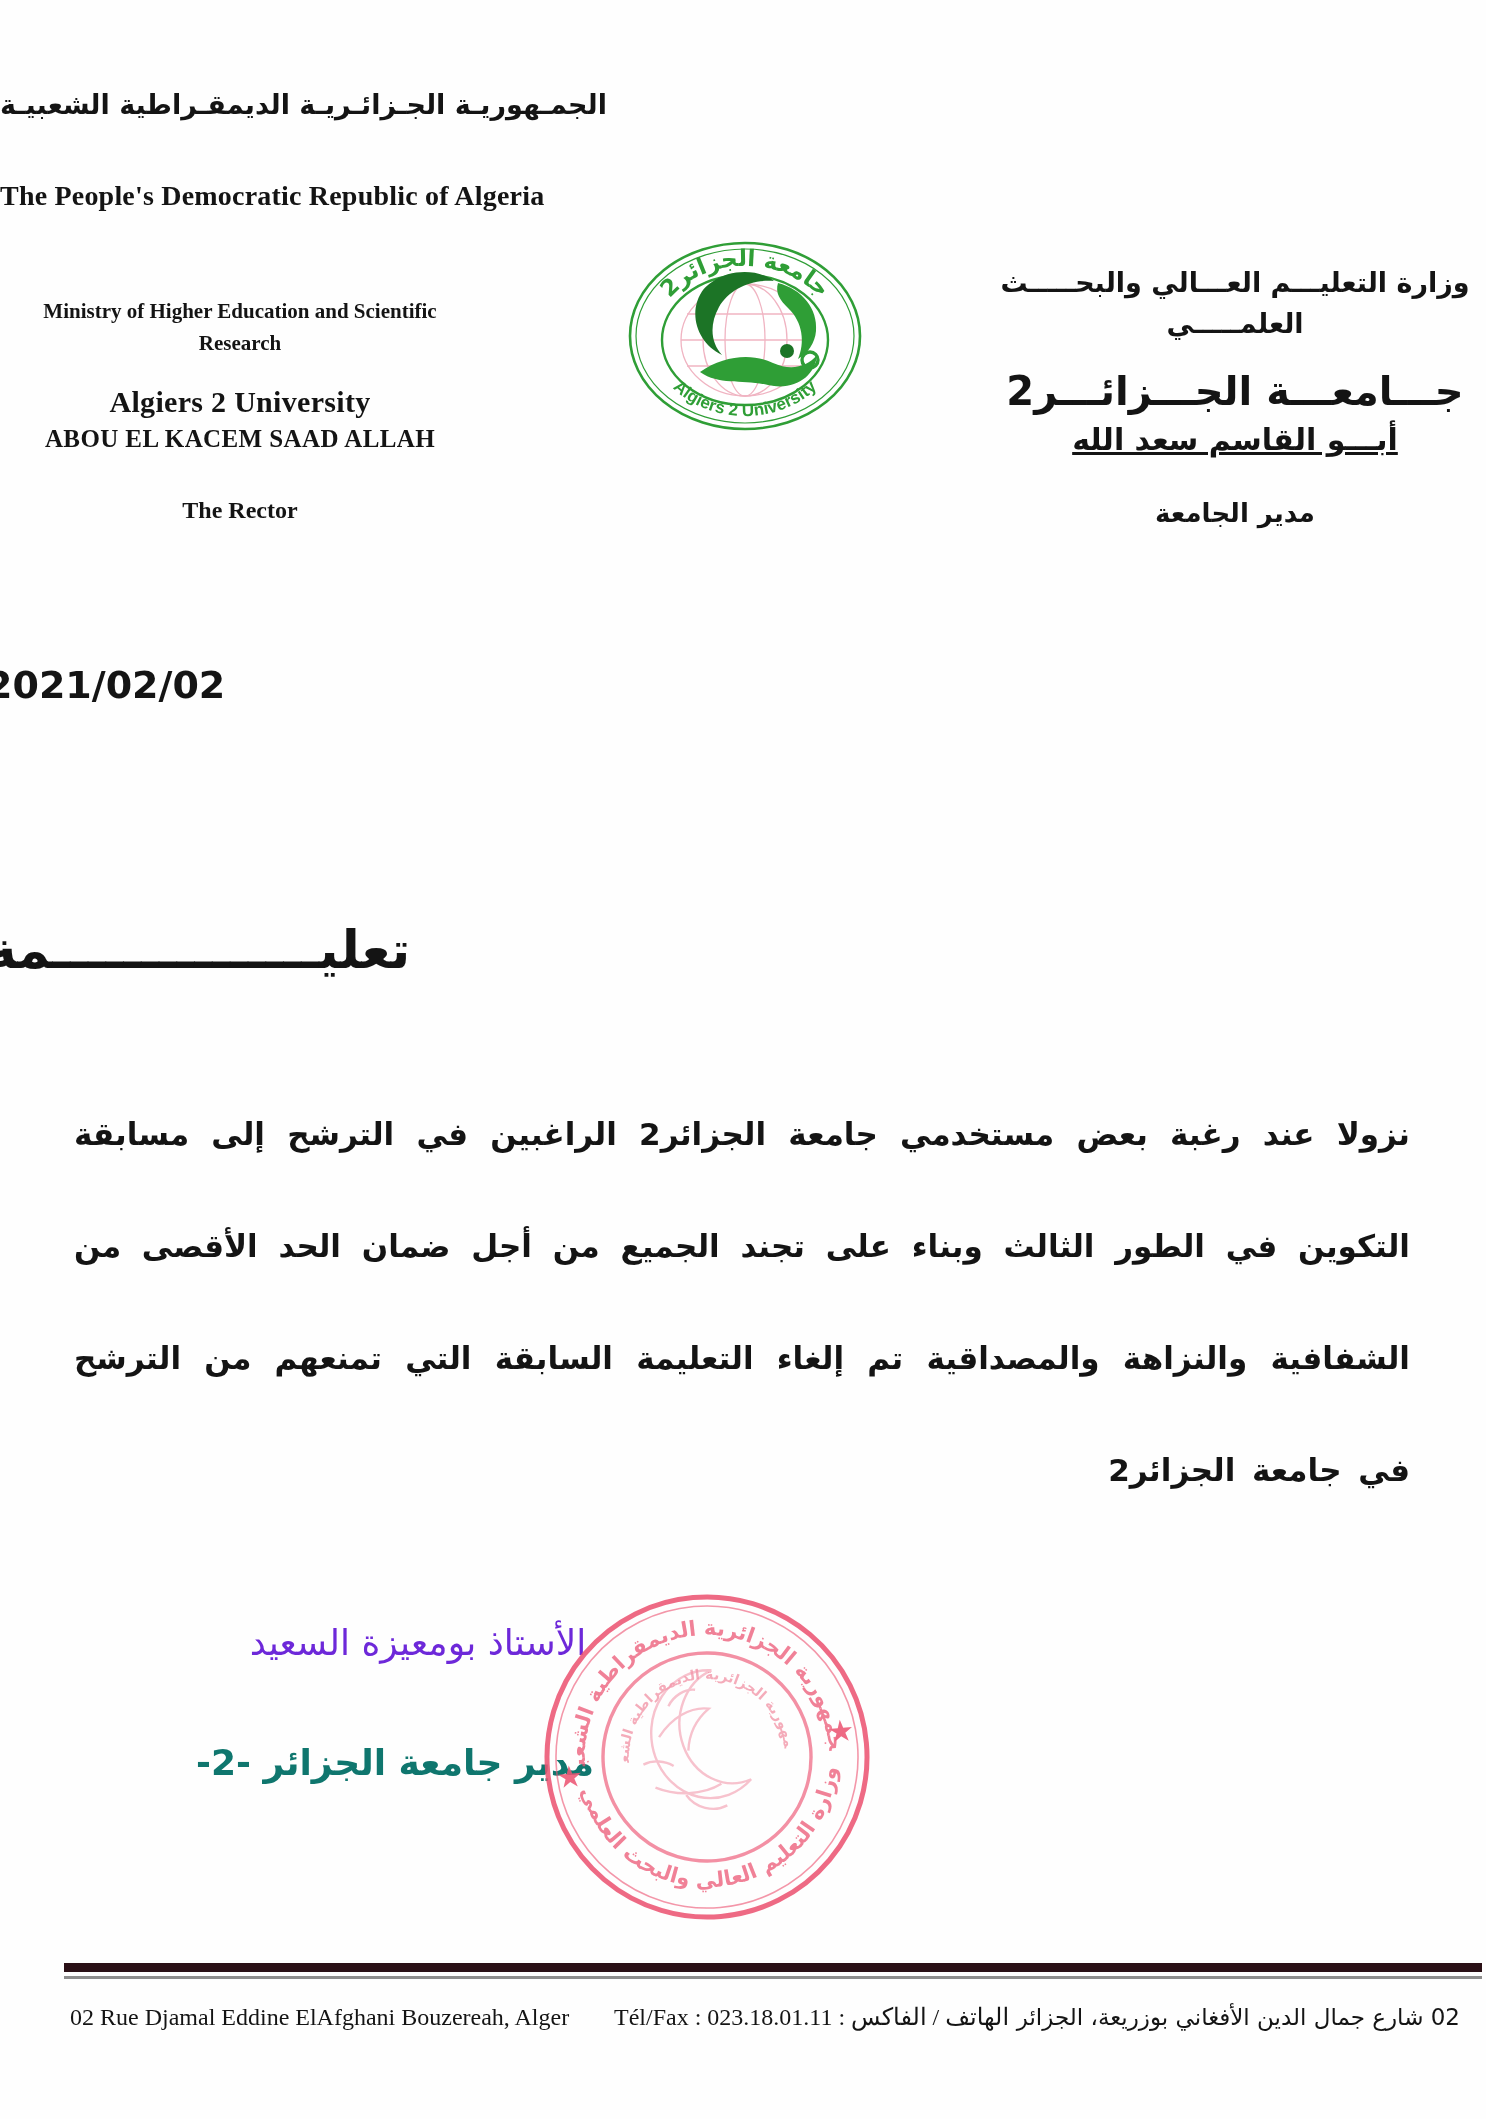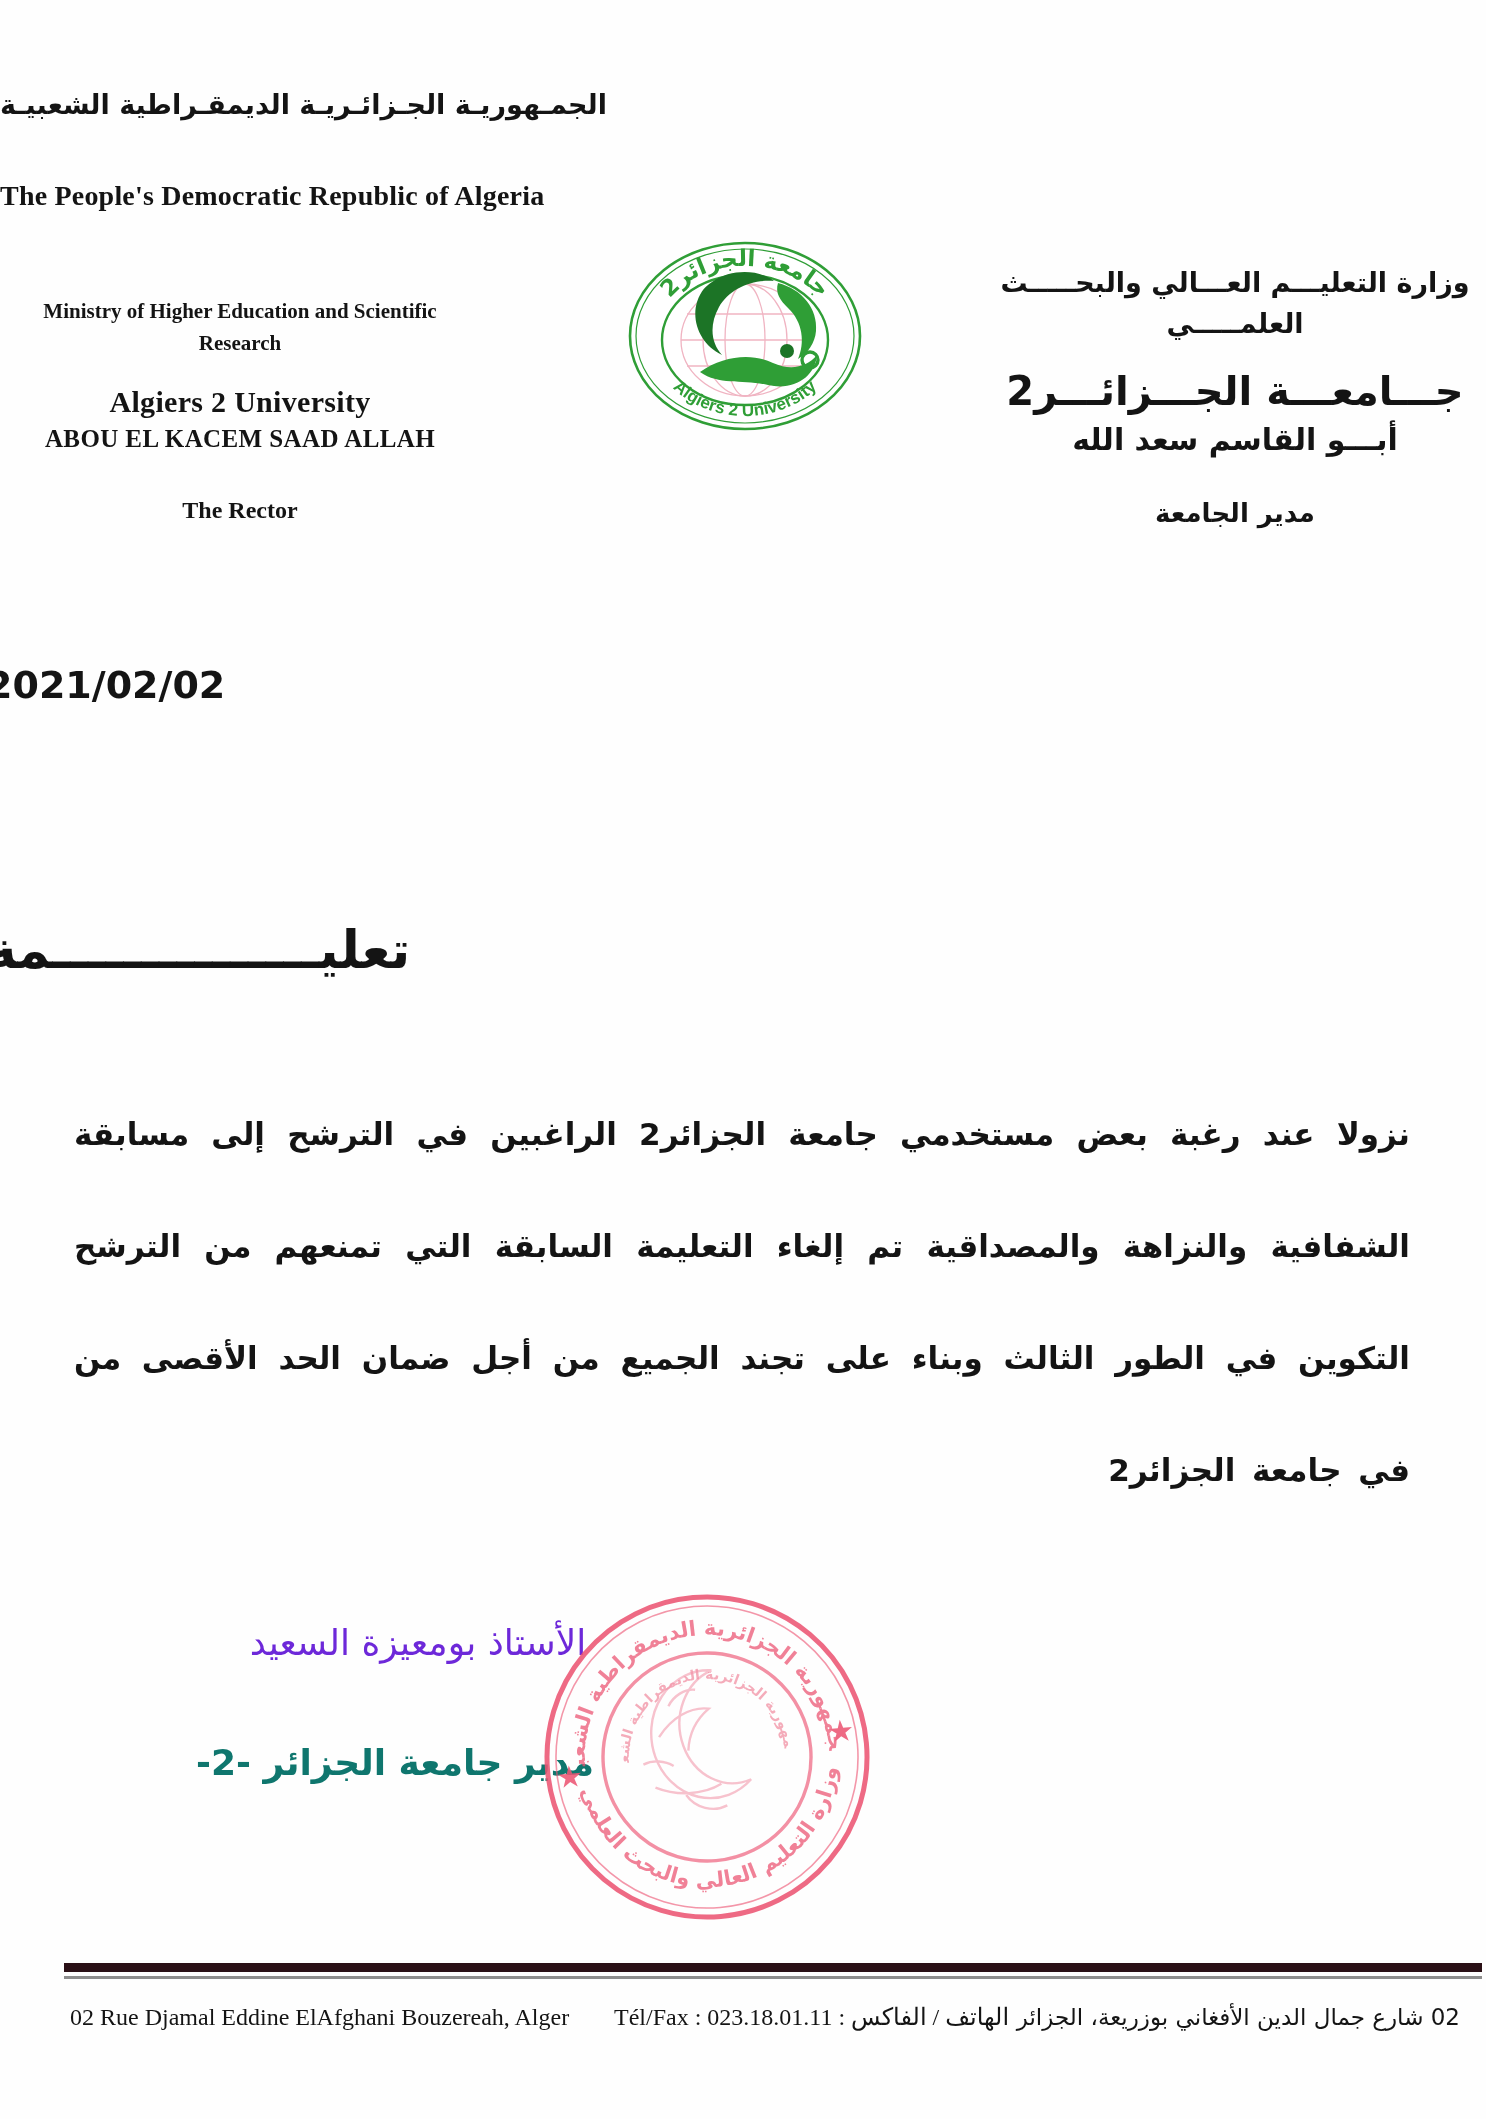--- a/index.html
+++ b/index.html
@@ -26,21 +26,21 @@
   .hl-univ{font-size:30px;margin-top:26px;letter-spacing:.3px;}
   .hl-name{font-size:25px;margin-top:6px;letter-spacing:.4px;}
   .hl-rector{font-size:24px;margin-top:44px;}
 
   .logo-wrap{left:624px;top:238px;width:242px;height:196px;}
 
   .header-right{right:16px;top:262px;width:470px;text-align:center;font-weight:700;}
   .hr-min1{font-size:27px;line-height:42px;}
   .hr-min2{font-size:27px;line-height:40px;}
   .hr-univ{font-size:40px;margin-top:22px;line-height:50px;}
-  .hr-name{font-size:30px;margin-top:2px;line-height:44px;}
+  .hr-name{font-size:30px;margin-top:2px;line-height:44px;text-decoration:underline;}
   .hr-rector{font-size:26px;margin-top:36px;}
 
   
   .date-line{top:652px;left:0;width:100%;font-family:"DejaVu Sans",sans-serif;
              font-weight:700;font-size:38px;line-height:66px;transform:translateX(-14px);}
   .doc-title{top:898px;left:0;width:100%;font-weight:700;font-size:52px;line-height:104px;
              transform:translateX(-14px);}
 
   
   .body-block{left:74px;top:1078px;width:1336px;}
@@ -132,22 +132,22 @@
     <div class="hr-name">أبـــو القاسم سعد الله</div>
     <div class="hr-rector">مدير الجامعة</div>
   </div>
 
   <div class="abs date-line center">2021/02/02</div>
 
   <div class="abs doc-title ar center">تعليـــــــــــــــمة</div>
 
   <div class="abs body-block">
     <div class="body-line">نزولا عند رغبة بعض مستخدمي جامعة الجزائر2 الراغبين في الترشح إلى مسابقة</div>
+    <div class="body-line">التكوين في الطور الثالث وبناء على تجند الجميع من أجل ضمان الحد الأقصى من</div>
     <div class="body-line">الشفافية والنزاهة والمصداقية تم إلغاء التعليمة السابقة التي تمنعهم من الترشح</div>
-    <div class="body-line">التكوين في الطور الثالث وبناء على تجند الجميع من أجل ضمان الحد الأقصى من</div>
     <div class="body-line last">في جامعة الجزائر2</div>
   </div>
 
   <div class="abs sig-name ar">الأستاذ  بومعيزة السعيد</div>
   <div class="abs sig-title ar">مدير جامعة الجزائر  -2-</div>
 
   <div class="abs stamp-wrap">
     <svg width="348" height="348" viewBox="0 0 348 348">
       <g opacity="0.88">
         <circle cx="174" cy="174" r="160" fill="none" stroke="#ec5674" stroke-width="5"></circle>

